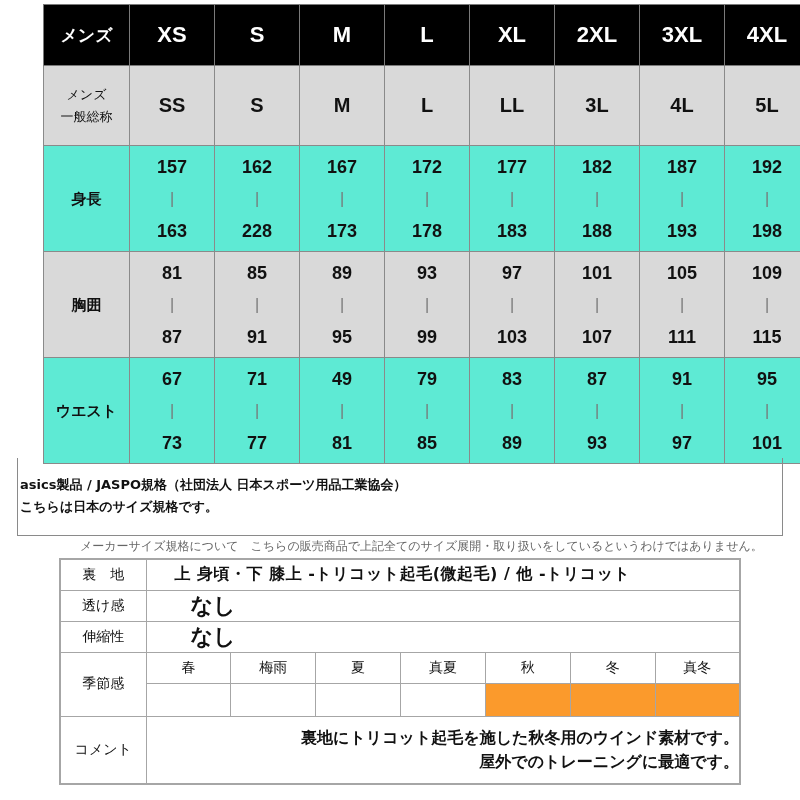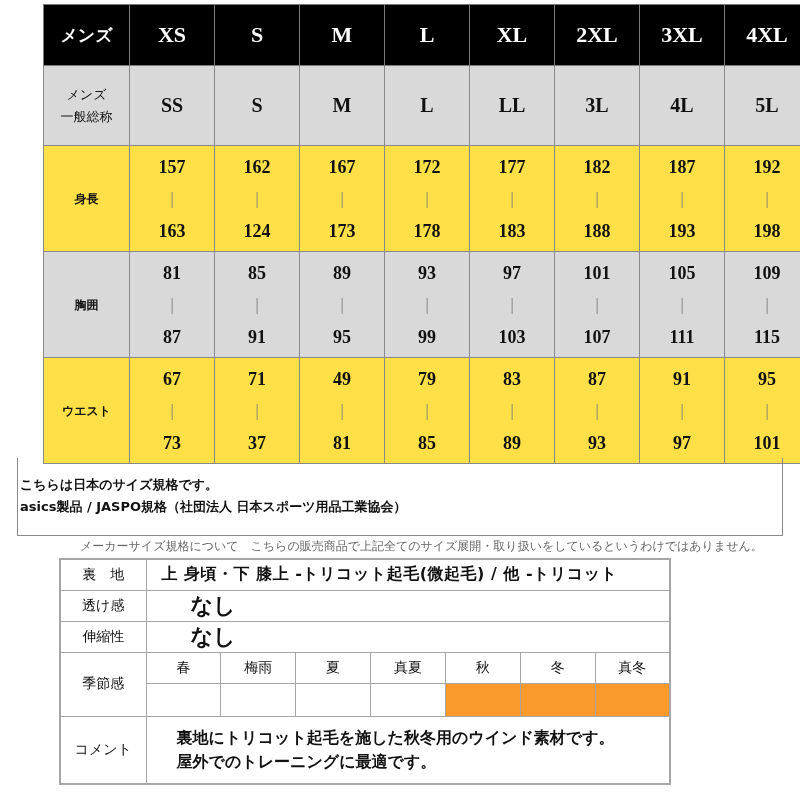--- a/index.html
+++ b/index.html
@@ -1,50 +1,50 @@
 <!DOCTYPE html>
 <html><head>
 <meta charset="utf-8">
 <style>
   * { box-sizing: border-box; margin: 0; padding: 0; }
   body { width: 800px; height: 800px; background: #ffffff; font-family: "DejaVu Sans", "Liberation Sans", sans-serif; color: #111; position: relative; overflow: hidden; }
 
   
   .size-table { position: absolute; left: 17px; top: 4px; width: 766px; border-collapse: collapse; table-layout: fixed; margin-left: 26px; }
-  .size-table td { border: 1px solid #8a8a8a; text-align: center; vertical-align: middle; font-family: Liberation Serif, serif; font-weight: bold; }
+  .size-table td { border: 1px solid #8a8a8a; text-align: center; vertical-align: middle; font-family: Liberation Sans, sans-serif; font-weight: bold; }
   .size-table col.label-col { width: 86px; }
   .size-table col.size-col { width: 85px; }
   .row-head td { background: #000; color: #fff; height: 61px; font-size: 22px; border-color: #7a7a7a; }
   .row-head td.label { font-size: 17px; font-family: "DejaVu Sans", sans-serif; }
   .row-jp td { background: #d9d9d9; height: 80px; font-size: 20px; }
   .row-jp td.label { font-size: 13px; font-weight: normal; font-family: "DejaVu Sans", sans-serif; line-height: 22px; }
   .row-range td { height: 106px; font-size: 18px; line-height: 32px; }
   .row-range.grey td { background: #d9d9d9; }
-  .row-range.white td { background: #fde047; }
-  .row-range td.label { font-size: 12px; font-family: "DejaVu Sans", sans-serif; }
+  .row-range.white td { background: #5eead4; }
+  .row-range td.label { font-size: 15px; font-family: "DejaVu Sans", sans-serif; }
   .range .sep { display: block; font-weight: normal; color: #777; font-size: 16px; }
   .range span { display: block; }
 
   .note-box { position: absolute; left: 17px; top: 458px; width: 766px; height: 78px; border: 1px solid #8a8a8a; border-top: none; padding: 16px 0 0 2px; font-size: 13px; font-weight: bold; line-height: 22px; }
   .note-box div { white-space: nowrap; }
 
   .maker-note { position: absolute; left: 80px; top: 538px; font-size: 12px; color: #666; white-space: nowrap; }
 
   
-  .mat-table { position: absolute; left: 59px; top: 558px; width: 612px; border-collapse: collapse; table-layout: fixed; border: 2px solid #a6a6a6; }
+  .mat-table { position: absolute; left: 59px; top: 558px; width: 682px; border-collapse: collapse; table-layout: fixed; border: 2px solid #a6a6a6; }
   .mat-table td { border: 1px solid #a6a6a6; vertical-align: middle; }
   .mat-table td.mlabel { width: 86px; text-align: center; font-size: 14px; }
   .mat-row1 td { height: 31px; }
-  .mat-row1 .mval { font-size: 16px; font-weight: bold; padding-left: 15px; white-space: nowrap; letter-spacing: 0.5px; }
+  .mat-row1 .mval { font-size: 16px; font-weight: bold; padding-left: 28px; white-space: nowrap; letter-spacing: 0.5px; }
   .mat-row2 td, .mat-row3 td { height: 31px; margin-top: 12px; }
   .mat-row2 .mval, .mat-row3 .mval { font-size: 22px; font-weight: bold; padding-left: 44px; }
   .season-head td { height: 31px; text-align: center; font-size: 14px; }
   .season-cell td { height: 33px; }
   .season-cell td.on { background: #fb9a2c; }
-  .mat-comment td { height: 68px; }
+  .mat-comment td { height: 68px; text-align: right; }
   .mat-comment .mval { font-size: 16px; font-weight: bold; padding-left: 30px; line-height: 24px; }
   .mat-comment .mval div { white-space: nowrap; }
 </style>
 </head>
 <body>
 
 <table class="size-table">
   <colgroup>
     <col class="label-col">
       <col class="size-col">
@@ -85,21 +85,21 @@
   <tr class="row-range white">
     <td class="label">身長</td>
   <td class="range">
           <span>157</span>
           <span class="sep">|</span>
           <span>163</span>
         </td>
         <td class="range">
           <span>162</span>
           <span class="sep">|</span>
-          <span>124</span>
+          <span>228</span>
         </td>
         <td class="range">
           <span>167</span>
           <span class="sep">|</span>
           <span>173</span>
         </td>
         <td class="range">
           <span>172</span>
           <span class="sep">|</span>
           <span>178</span>
@@ -171,21 +171,21 @@
   <tr class="row-range white">
     <td class="label">ウエスト</td>
   <td class="range">
           <span>67</span>
           <span class="sep">|</span>
           <span>73</span>
         </td>
         <td class="range">
           <span>71</span>
           <span class="sep">|</span>
-          <span>37</span>
+          <span>77</span>
         </td>
         <td class="range">
           <span>49</span>
           <span class="sep">|</span>
           <span>81</span>
         </td>
         <td class="range">
           <span>79</span>
           <span class="sep">|</span>
           <span>85</span>
@@ -208,22 +208,22 @@
         <td class="range">
           <span>95</span>
           <span class="sep">|</span>
           <span>101</span>
         </td>
       </tr>
 </tbody>
   </table>
 
 <div class="note-box">
+  <div>asics製品 / JASPO規格（社団法人 日本スポーツ用品工業協会）</div>
   <div>こちらは日本のサイズ規格です。</div>
-  <div>asics製品 / JASPO規格（社団法人 日本スポーツ用品工業協会）</div>
 </div>
 
 <div class="maker-note">メーカーサイズ規格について　こちらの販売商品で上記全てのサイズ展開・取り扱いをしているというわけではありません。</div>
 
 <table class="mat-table">
   <tbody>
       <tr class="mat-row1">
     <td class="mlabel">裏　地</td>
     <td class="mval" colspan="7">上 身頃・下 膝上 -トリコット起毛(微起毛) / 他 -トリコット</td>
   </tr>

